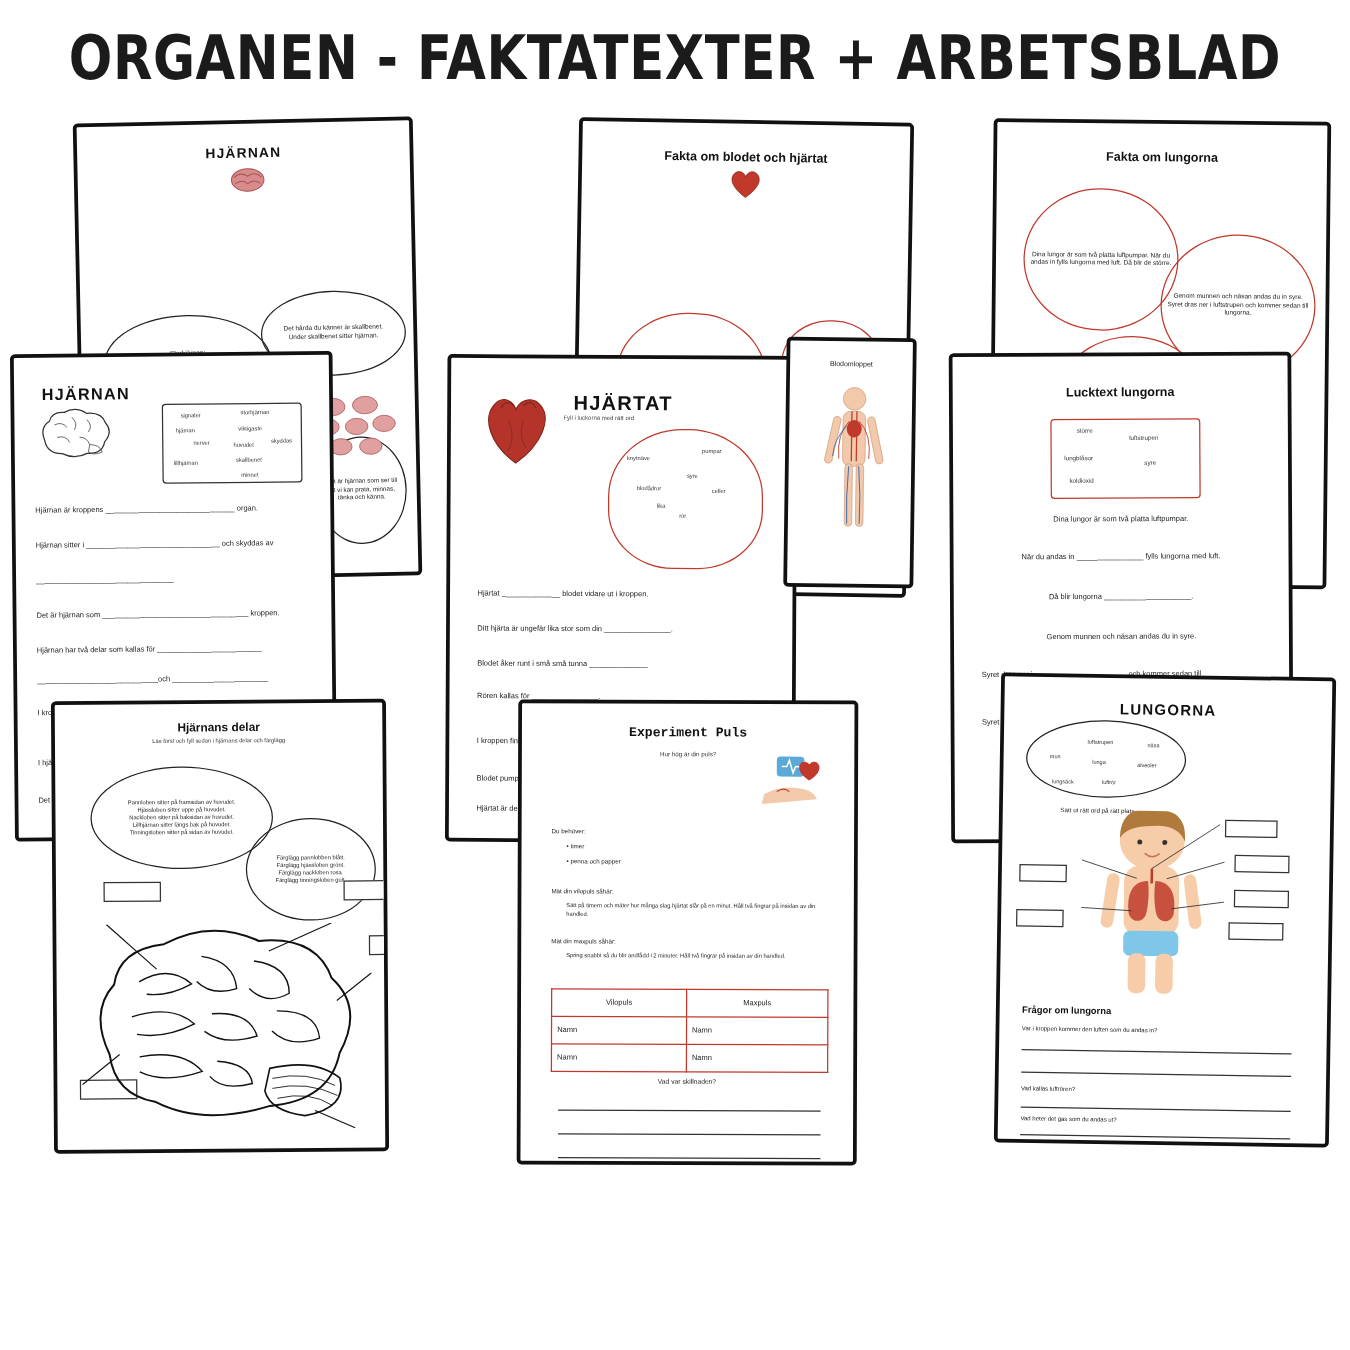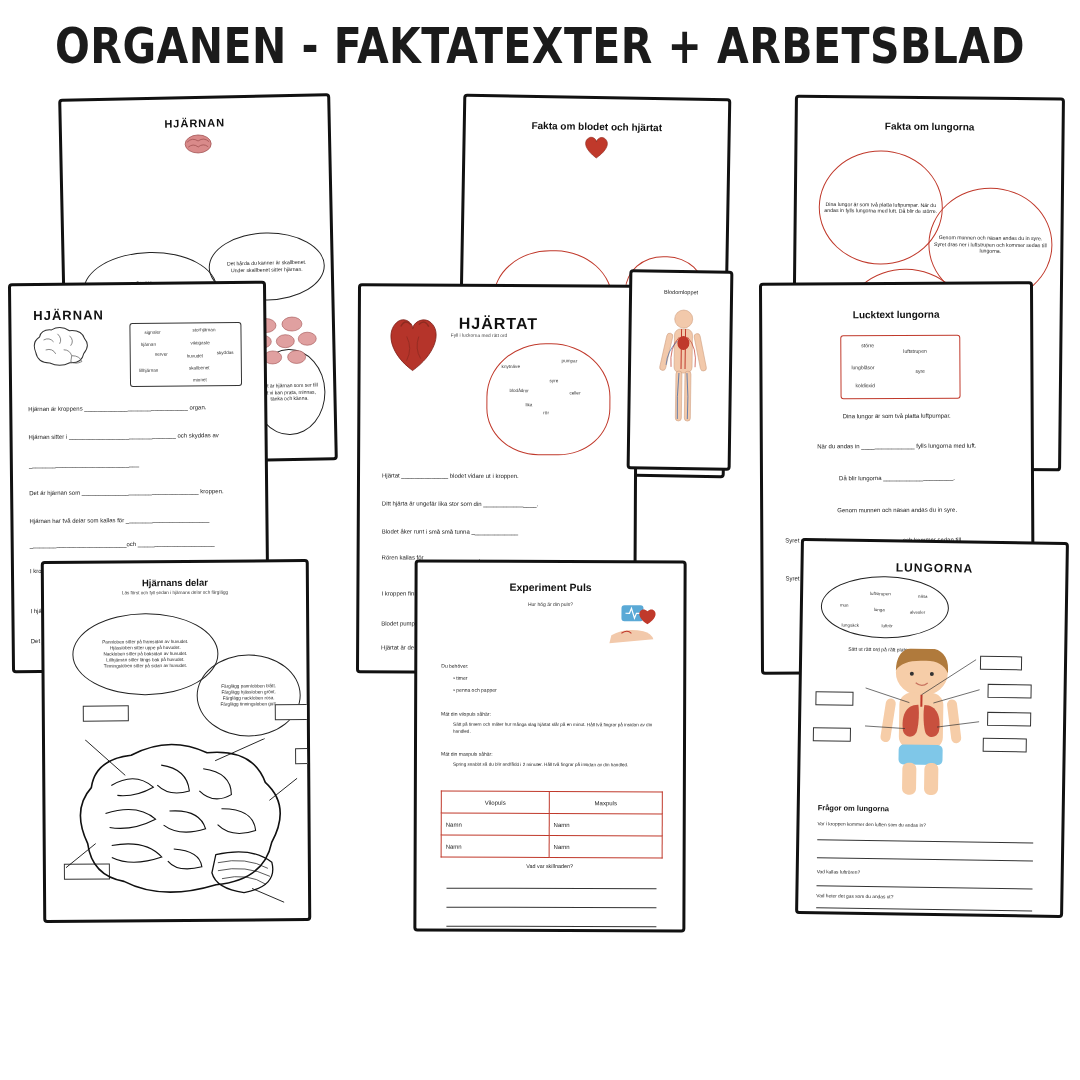--- a/index.html
+++ b/index.html
@@ -291,21 +291,21 @@
       <path d="M30 30 Q20 40 22 60 M38 30 Q48 40 46 60" stroke="#c0392b" stroke-width="0.7" fill="none"></path>
       <path d="M30 66 Q28 90 29 112 M38 66 Q40 90 39 112" stroke="#2b5fa8" stroke-width="0.7" fill="none"></path>
       <path d="M28 34 Q18 44 17 58" stroke="#2b5fa8" stroke-width="0.6" fill="none"></path>
       <ellipse cx="34" cy="36" rx="6" ry="7" fill="#c0392b"></ellipse>
     </svg>
   </div>
 </div>
 
 <div class="sheet" style="left:414px; top:560px; width:272px; height:372px; transform:rotate(0.2deg);">
   <div class="sheet-inner">
-    <div class="h-title" style="position:absolute; top:18px; left:0; width:100%; font-size:10.5px;">Experiment Puls</div>
+    <div class="h-title" style="position:absolute; top:18px; left:0; width:100%; font-size:10.5px;font-family:Liberation Mono, monospace;">Experiment Puls</div>
     <div style="position:absolute; top:38px; left:0; width:100%; text-align:center; font-size:5px; color:#333;">Hur hög är din puls?</div>
 
     <svg style="position:absolute; right:22px; top:38px;" width="58" height="48" viewBox="0 0 58 48">
       <rect x="18" y="4" width="22" height="16" rx="3" fill="#5aa9d6"></rect>
       <path d="M22 12 h4 l2 -5 l3 10 l2 -5 h5" stroke="#fff" stroke-width="1.2" fill="none"></path>
       <path d="M44 10 C40 6 35 9 36 14 C37 19 44 23 44 23 C44 23 51 19 52 14 C53 9 48 6 44 10Z" fill="#c0392b"></path>
       <path d="M8 34 Q22 26 40 30 Q48 32 50 38 L6 42Z" fill="#f2c9ab"></path>
       <path d="M18 32 q6 -4 10 0" stroke="#c0392b" stroke-width="1" fill="none"></path>
     </svg>
 

